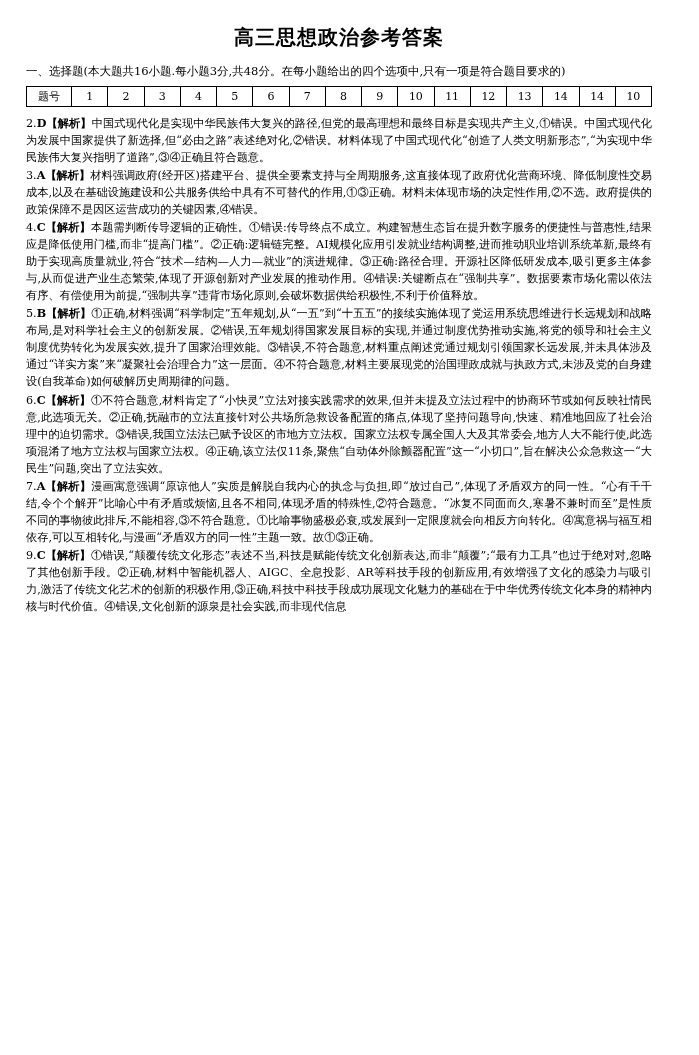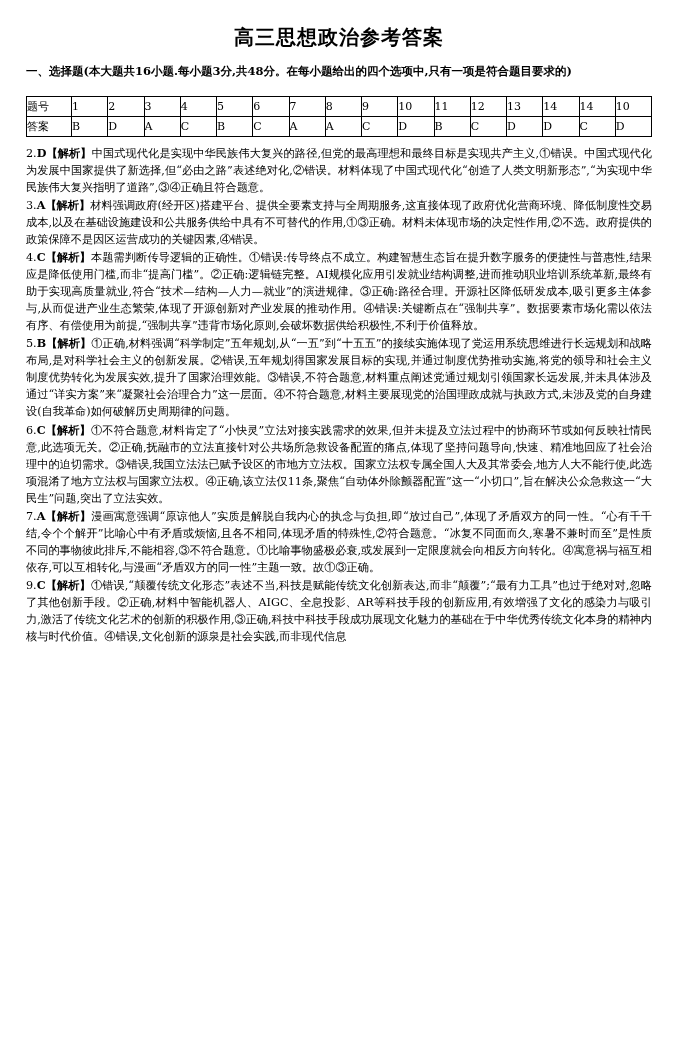--- a/index.html
+++ b/index.html
@@ -23,33 +23,33 @@
   .doc-title {
     text-align: center;
     font-size: 20px;
     font-weight: bold;
     letter-spacing: 1px;
     margin: 6px 0 12px 0;
     font-family: "DejaVu Serif", "Liberation Serif", serif;
   }
   .section-head {
     font-size: 11.5px;
-    font-weight: bold;
-    margin: 4px 0 16px 0;
+    font-weight: normal;
+    margin: 4px 0 6px 0;
     line-height: 1.5;
   }
   table.answers {
     border-collapse: collapse;
     width: 100%;
     margin: 2px 0 8px 0;
     table-layout: fixed;
   }
   table.answers td {
     border: 1px solid #000;
-    text-align: left;
+    text-align: center;
     font-size: 11px;
     height: 19px;
     line-height: 19px;
     padding: 0;
     font-family: "DejaVu Serif", "Liberation Serif", serif;
   }
   table.answers td.hd {
     width: 44px;
     font-size: 11px;
   }
@@ -103,39 +103,20 @@
       <td>8</td>
       <td>9</td>
       <td>10</td>
       <td>11</td>
       <td>12</td>
       <td>13</td>
       <td>14</td>
       <td>14</td>
       <td>10</td>
     </tr>
-    <tr>
-      <td class="hd">答案</td>
-      <td>B</td>
-      <td>D</td>
-      <td>A</td>
-      <td>C</td>
-      <td>B</td>
-      <td>C</td>
-      <td>A</td>
-      <td>A</td>
-      <td>C</td>
-      <td>D</td>
-      <td>B</td>
-      <td>C</td>
-      <td>D</td>
-      <td>D</td>
-      <td>C</td>
-      <td>D</td>
-    </tr>
   </tbody>
     </table>
 
 
   <div class="qblock">
     <span class="qnum">2.</span><span class="ans">D</span><span class="tag">【解析】</span><span>中国式现代化是实现中华民族伟大复兴的路径,但党的最高理想和最终目标是实现共产主义,①错误。中国式现代化为发展中国家提供了新选择,但“必由之路”表述绝对化,②错误。材料体现了中国式现代化“创造了人类文明新形态”,“为实现中华民族伟大复兴指明了道路”,③④正确且符合题意。</span>
   </div>
 
   <div class="qblock">
     <span class="qnum">3.</span><span class="ans">A</span><span class="tag">【解析】</span><span>材料强调政府(经开区)搭建平台、提供全要素支持与全周期服务,这直接体现了政府优化营商环境、降低制度性交易成本,以及在基础设施建设和公共服务供给中具有不可替代的作用,①③正确。材料未体现市场的决定性作用,②不选。政府提供的政策保障不是因区运营成功的关键因素,④错误。</span>

